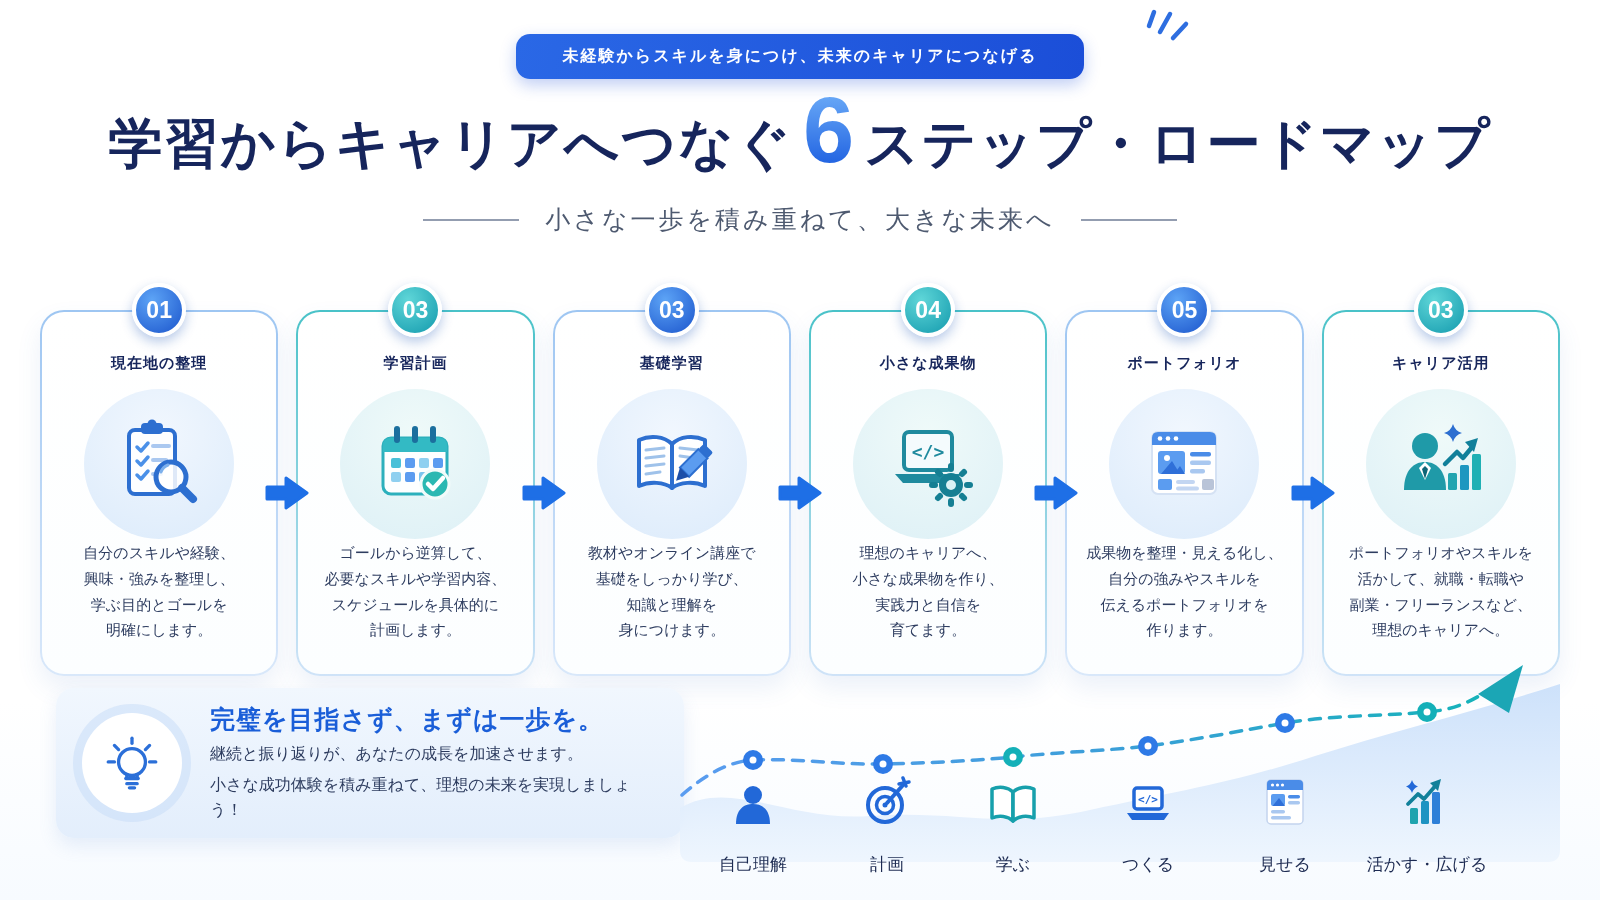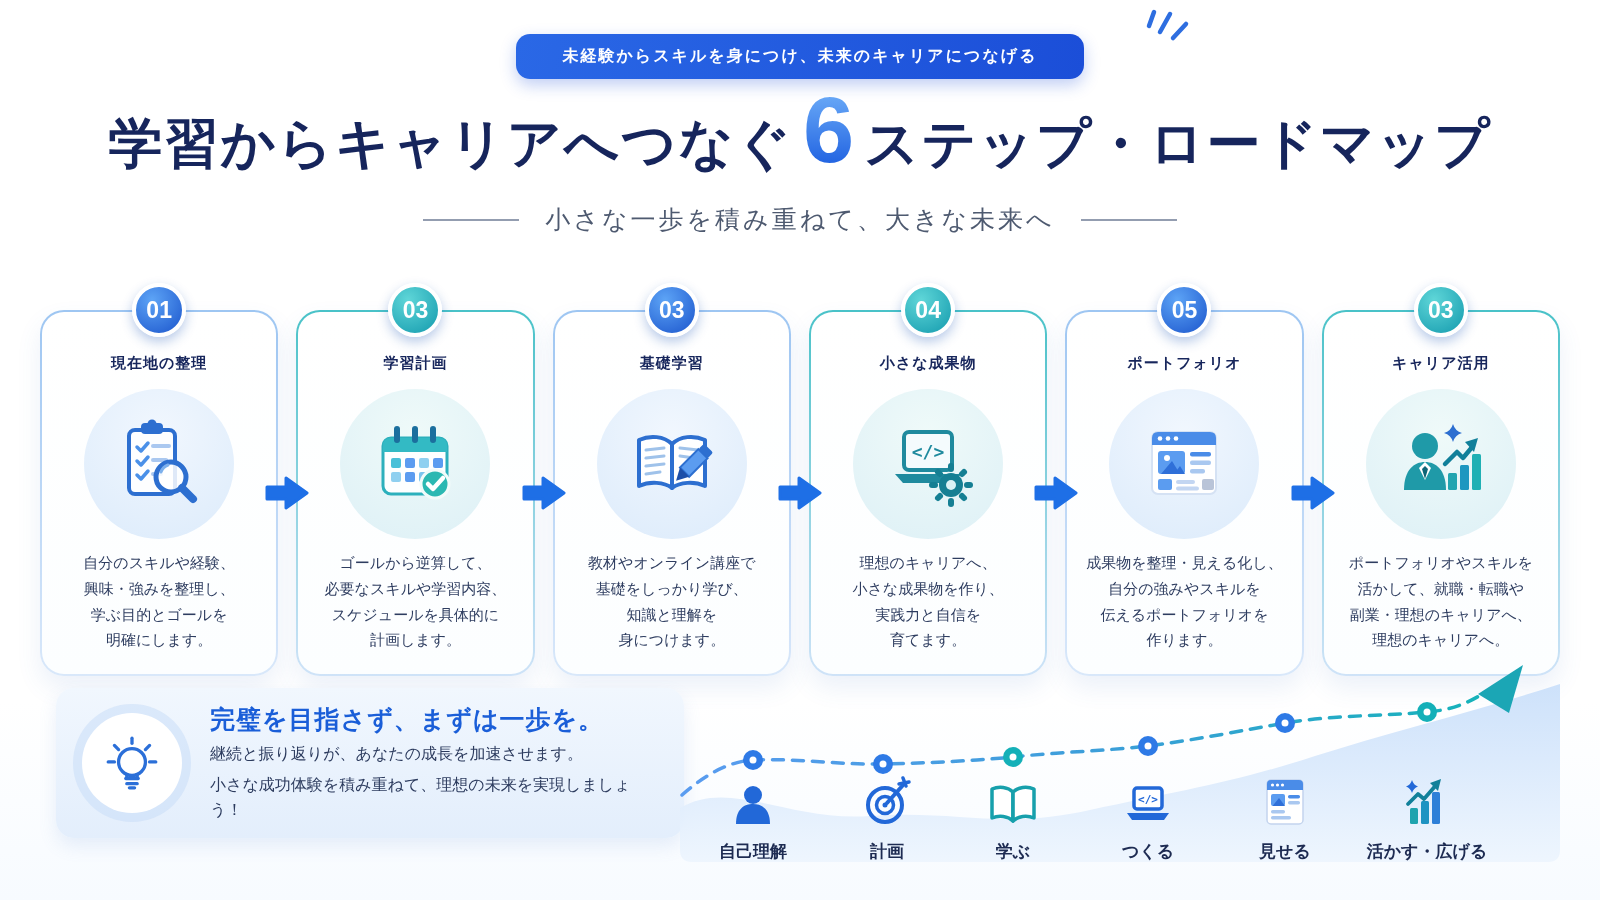--- a/index.html
+++ b/index.html
@@ -38,21 +38,21 @@
                 display:flex; align-items:center; justify-content:center;
                 color:#fff; font-size:23px; font-weight:800; z-index:6;
                 box-shadow:0 5px 12px rgba(20,80,180,.30); }
   .step-badge.blue { background:radial-gradient(circle at 35% 28%,#5da4f6,#1b55cc); }
   .step-badge.teal { background:radial-gradient(circle at 35% 28%,#5fd6d8,#139aad); }
   .step-title { margin-top:42px; font-size:15px; font-weight:800; color:#17265c; letter-spacing:1px; }
   .icon-circle { width:150px; height:150px; border-radius:50%; margin-top:16px;
                  display:flex; align-items:center; justify-content:center; }
   .icon-circle.blue { background:radial-gradient(circle at 50% 30%,#f1f7fe,#dcebfb); }
   .icon-circle.teal { background:radial-gradient(circle at 50% 30%,#effaf9,#ddf0f6); }
-  .step-desc { margin-top:11px; font-size:15px; line-height:1.72; color:#2e3d60;
+  .step-desc { margin-top:1px; font-size:15px; line-height:1.72; color:#2e3d60;
                text-align:center; font-weight:500; }
   .arrow-gap { flex:0 0 46px; width:46px; margin:0 -14px; padding-top:26px;
                display:flex; align-items:center; justify-content:center;
                position:relative; z-index:5; }
 
   
   .bottom { position:absolute; left:0; top:650px; width:1600px; height:250px; }
   .tip { position:absolute; left:56px; top:38px; width:628px; height:150px; border-radius:18px;
          background:linear-gradient(180deg,#f1f7fe,#e3eefc);
          box-shadow:0 8px 18px rgba(100,140,210,.14);
@@ -63,21 +63,21 @@
   .tip-text { margin-left:28px; }
   .tip-title { color:#1a5ed8; font-size:25px; font-weight:800; letter-spacing:1px; }
   .tip-line { margin-top:6px; font-size:16px; color:#2c3b5e; line-height:1.55; font-weight:500; }
   .tip-line:first-of-type { margin-top:14px; }
 
   .journey { position:absolute; left:680px; top:0; width:880px; height:250px; }
   .jsvg { position:absolute; left:0; top:0; }
   .milestone { position:absolute; top:120px; width:160px; transform:translateX(-50%);
                text-align:center; }
   .m-icon { display:flex; justify-content:center; align-items:flex-end; height:58px; }
-  .m-label { margin-top:12px; font-size:17px; font-weight:700; color:#1d2b52; white-space:nowrap; }
+  .m-label { margin-top:25px; font-size:17px; font-weight:400; color:#1d2b52; white-space:nowrap; }
 </style>
 </head>
 <body>
 
 <div class="stage">
 
   <div class="header">
     <div class="top-badge">未経験からスキルを身につけ、未来のキャリアにつなげる</div>
     <span class="badge-sparks">
       <svg width="52" height="46" viewBox="0 0 52 46">
@@ -333,21 +333,21 @@
             <rect x="67" y="49" width="9" height="25" rx="1.5" fill="#1e97c0"></rect>
             <rect x="79" y="38" width="9" height="36" rx="1.5" fill="#1fb0b4"></rect>
             <path d="M52 48 L64 36 L70 42 L80 30" stroke="#11809a" stroke-width="4.5" fill="none" stroke-linecap="round" stroke-linejoin="round"></path>
             <polygon points="85,22 72,26 81,36" fill="#11809a"></polygon>
             <path d="M60 8 Q62 15 69 17 Q62 19 60 26 Q58 19 51 17 Q58 15 60 8" fill="#2d6fd0"></path>
           </svg>
         </div>
         <div class="step-desc">
           <div>ポートフォリオやスキルを</div>
               <div>活かして、就職・転職や</div>
-          <div>副業・理想のキャリアへ、</div>
+          <div>副業・フリーランスなど、</div>
               <div>理想のキャリアへ。</div>
         </div>
       </div>
         </div>
     </div>
   </div>
 
   <div class="bottom">
 
     <div class="tip">

